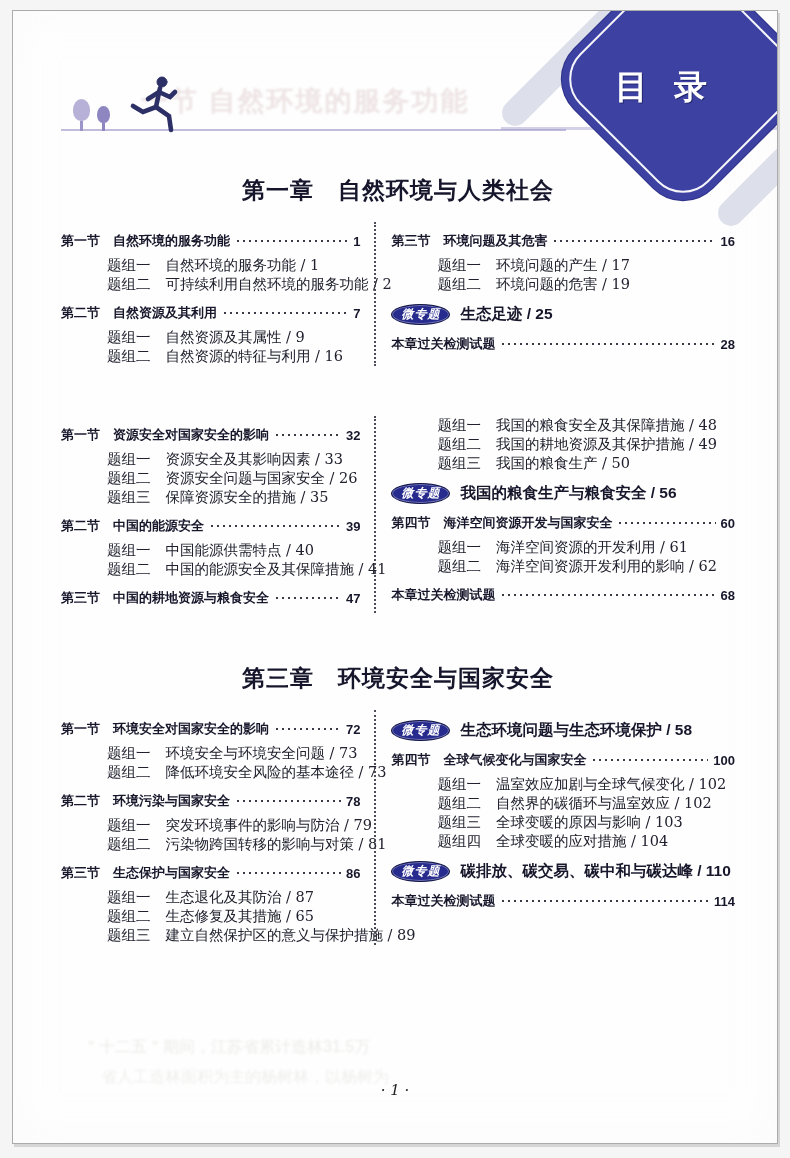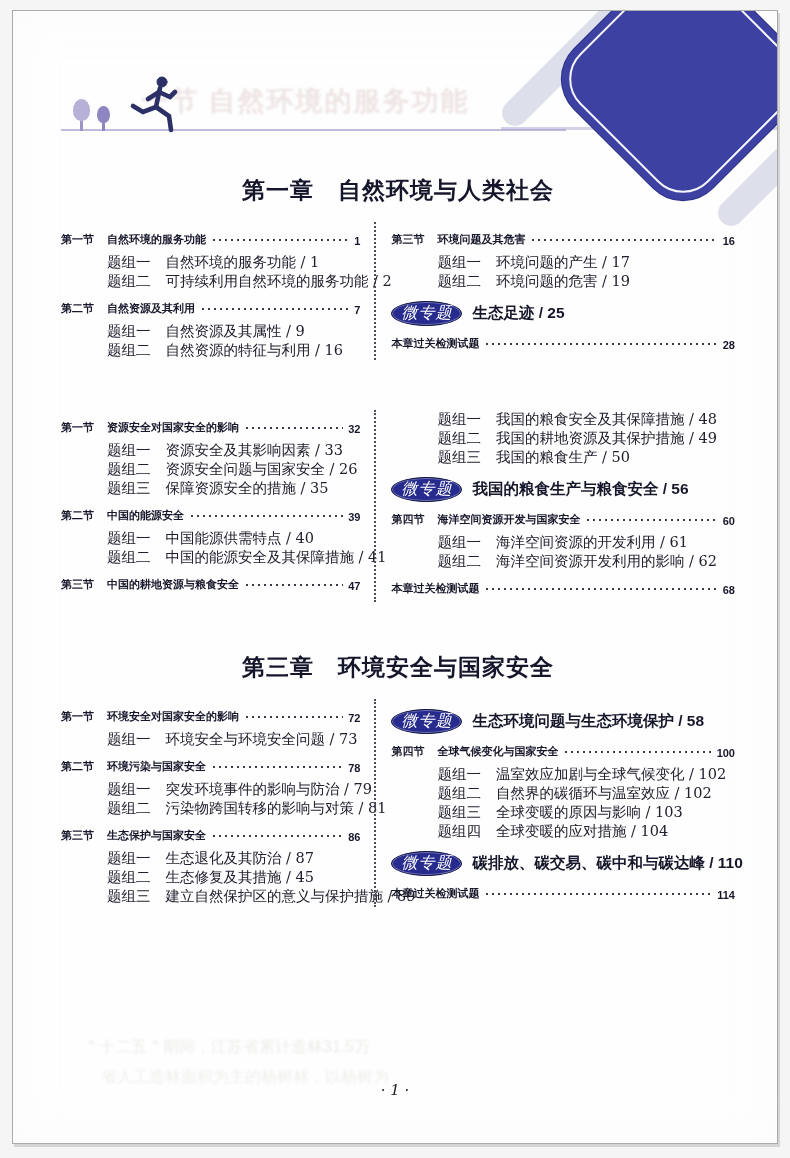--- a/index.html
+++ b/index.html
@@ -59,36 +59,36 @@
   .chapters{position:relative;padding:0 42px 0 48px;}
   .chapter{margin-top:0;}
   .chapter + .chapter{margin-top:50px;}
   .chapter-title{
     text-align:center;font-size:23px;font-weight:bold;color:#15152b;
     margin:16px 0 16px;letter-spacing:1px;
   }
   .cols{display:grid;grid-template-columns:46.5% 53.5%;}
   .col{min-width:0;padding-right:14px;}
   .col-right{border-left:2px dotted #4c4c59;padding-left:15px;padding-right:0;}
-  .sec-row{display:flex;align-items:flex-end;font-weight:bold;font-size:11px;color:#17172c;margin:10px 0 6px;white-space:nowrap;}
+  .sec-row{display:flex;align-items:center;font-weight:bold;font-size:13px;color:#17172c;margin:10px 0 6px;white-space:nowrap;}
   .sec-label{margin-right:13px;flex:none;}
   .sec-title{flex:none;}
   .dots{
     flex:1;min-width:12px;height:1em;margin:0 5px;align-self:center;
     background-image:radial-gradient(circle,#3b3b47 1.05px,transparent 1.35px);
     background-size:6px 8px;background-position:0 55%;background-repeat:repeat-x;
   }
   .page-num{flex:none;font-weight:bold;}
   .grp-row{padding-left:46px;font-family:"DejaVu Serif",serif;font-size:14.5px;color:#20202e;margin:0 0;white-space:nowrap;}
   .grp-label{margin-right:15px;}
   .micro-row{display:flex;align-items:center;margin:10px 0 8px;font-weight:bold;font-size:15.5px;color:#17172c;white-space:nowrap;}
   .badge{
     flex:none;display:inline-block;background:#262b8d;color:#fff;
     border:1px solid #101343;border-radius:50%;
-    font-size:16px;font-style:italic;font-weight:normal;letter-spacing:1px;
+    font-size:12px;font-style:italic;font-weight:bold;letter-spacing:1px;
     padding:3px 9px 4px;margin-right:10px;line-height:1;
     box-shadow:inset 0 0 0 1px rgba(255,255,255,.35);
   }
   .footer{
     position:absolute;left:0;right:0;bottom:44px;text-align:center;
     font-family:"DejaVu Serif",serif;font-style:italic;font-size:15px;color:#222;
   }
 </style>
 </head>
 <body>
@@ -120,20 +120,21 @@
         </g>
       </svg>
     </div>
 
     <div class="badge-wrap">
       <div class="ribbon r1"></div>
       <div class="ribbon r2"></div>
       <div class="diamond">
           <div class="keyline"></div>
         </div>
+      <div class="badge-title">目录</div>
     </div>
   </div>
 
   <div class="chapters" id="chapters">
       <section class="chapter">
         <h2 class="chapter-title">第一章　自然环境与人类社会</h2>
         <div class="cols">
           <div class="col">
             <div class="sec-row">
               <span class="sec-label">第一节</span>
@@ -228,36 +229,37 @@
         <h2 class="chapter-title">第三章　环境安全与国家安全</h2>
         <div class="cols">
           <div class="col">
             <div class="sec-row">
               <span class="sec-label">第一节</span>
               <span class="sec-title">环境安全对国家安全的影响</span>
               <span class="dots"></span>
               <span class="page-num">72</span>
             </div>
             <div class="grp-row"><span class="grp-label">题组一</span><span class="grp-text">环境安全与环境安全问题 / 73</span></div>
+            <div class="grp-row"><span class="grp-label">题组二</span><span class="grp-text">降低环境安全风险的基本途径 / 73</span></div>
             <div class="sec-row">
               <span class="sec-label">第二节</span>
               <span class="sec-title">环境污染与国家安全</span>
               <span class="dots"></span>
               <span class="page-num">78</span>
             </div>
             <div class="grp-row"><span class="grp-label">题组一</span><span class="grp-text">突发环境事件的影响与防治 / 79</span></div>
             <div class="grp-row"><span class="grp-label">题组二</span><span class="grp-text">污染物跨国转移的影响与对策 / 81</span></div>
             <div class="sec-row">
               <span class="sec-label">第三节</span>
               <span class="sec-title">生态保护与国家安全</span>
               <span class="dots"></span>
               <span class="page-num">86</span>
             </div>
             <div class="grp-row"><span class="grp-label">题组一</span><span class="grp-text">生态退化及其防治 / 87</span></div>
-            <div class="grp-row"><span class="grp-label">题组二</span><span class="grp-text">生态修复及其措施 / 45</span></div>
+            <div class="grp-row"><span class="grp-label">题组二</span><span class="grp-text">生态修复及其措施 / 65</span></div>
             <div class="grp-row"><span class="grp-label">题组三</span><span class="grp-text">建立自然保护区的意义与保护措施 / 89</span></div>
           </div>
           <div class="col col-right">
             <div class="micro-row">
               <span class="badge">微专题</span>
               <span class="micro-text">生态环境问题与生态环境保护 / 58</span>
             </div>
             <div class="sec-row">
               <span class="sec-label">第四节</span>
               <span class="sec-title">全球气候变化与国家安全</span>

